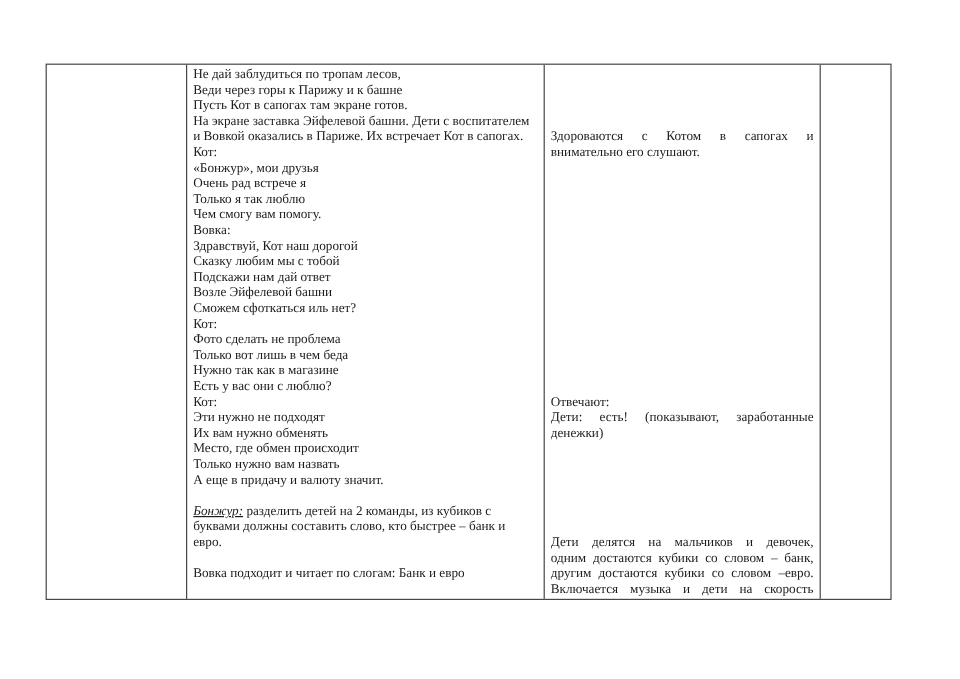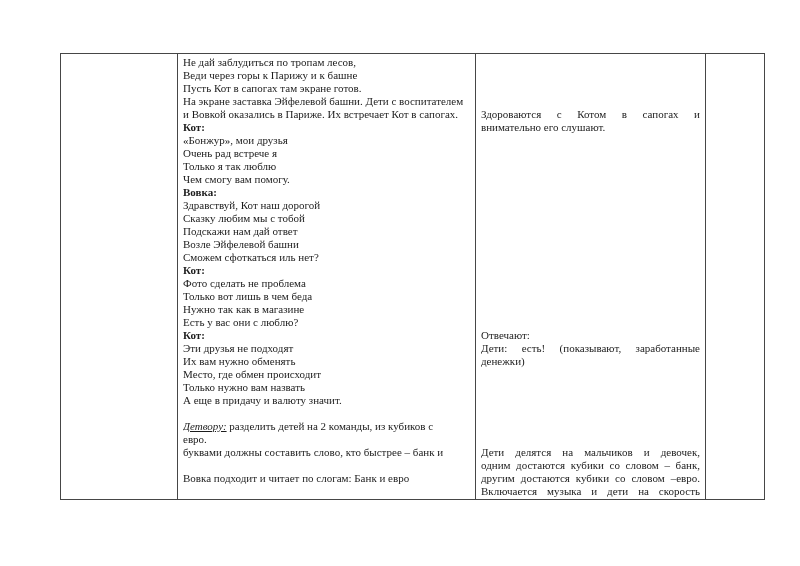--- a/index.html
+++ b/index.html
@@ -7,21 +7,21 @@
     position: relative;
     width: 800px;
     height: 566px;
     background: #ffffff;
     font-family: "Liberation Serif", "DejaVu Serif", serif;
     color: #1c1c1c;
     overflow: hidden;
   }
   .doc-table {
     position: absolute;
-    left: 60px;
+    left: 38px;
     top: 53px;
     width: 705px;
     height: 447px;
     display: flex;
     box-sizing: border-box;
     border: 1px solid #464646;
     background: #ffffff;
   }
   .cell {
     box-sizing: border-box;
@@ -39,21 +39,21 @@
     height: 13px;
     line-height: 13px;
     font-size: 11px;
     white-space: nowrap;
     overflow: hidden;
   }
   .line.just {
     text-align: justify;
     text-align-last: justify;
   }
-  .b { font-weight: bold; }
+  .b { font-weight: normal; }
   .i { font-style: italic; }
   .u { text-decoration: underline; }
 </style>
 </head>
 <body>
 
 <div class="page">
   <div class="doc-table">
     <div class="cell col-0"></div>
     <div class="cell col-1">
@@ -72,29 +72,29 @@
         <div class="line"><span>Сказку любим мы с тобой</span></div>
         <div class="line"><span>Подскажи нам дай ответ</span></div>
         <div class="line"><span>Возле Эйфелевой башни</span></div>
         <div class="line"><span>Сможем сфоткаться иль нет?</span></div>
         <div class="line"><span class="b">Кот:</span></div>
         <div class="line"><span>Фото сделать не проблема</span></div>
         <div class="line"><span>Только вот лишь в чем беда</span></div>
         <div class="line"><span>Нужно так как в магазине</span></div>
         <div class="line"><span>Есть у вас они с люблю?</span></div>
         <div class="line"><span class="b">Кот:</span></div>
-        <div class="line"><span>Эти друзья не подходят</span></div>
+        <div class="line"><span>Эти нужно не подходят</span></div>
         <div class="line"><span>Их вам нужно обменять</span></div>
         <div class="line"><span>Место, где обмен происходит</span></div>
         <div class="line"><span>Только нужно вам назвать</span></div>
         <div class="line"><span>А еще в придачу и валюту значит.</span></div>
         <div class="line"></div>
-        <div class="line"><span class="i u">Детвору:</span><span> разделить детей на 2 команды, из кубиков с</span></div>
+        <div class="line"><span class="i u">Бонжур:</span><span> разделить детей на 2 команды, из кубиков с</span></div>
+        <div class="line"><span>буквами должны составить слово, кто быстрее – банк и</span></div>
         <div class="line"><span>евро.</span></div>
-        <div class="line"><span>буквами должны составить слово, кто быстрее – банк и</span></div>
         <div class="line"></div>
         <div class="line"><span>Вовка подходит и читает по слогам: Банк и евро</span></div>
       </div>
     <div class="cell col-2">
         <div class="line"></div>
         <div class="line"></div>
         <div class="line"></div>
         <div class="line"></div>
         <div class="line just"><span>Здороваются с Котом в сапогах и</span></div>
         <div class="line"><span>внимательно его слушают.</span></div>

